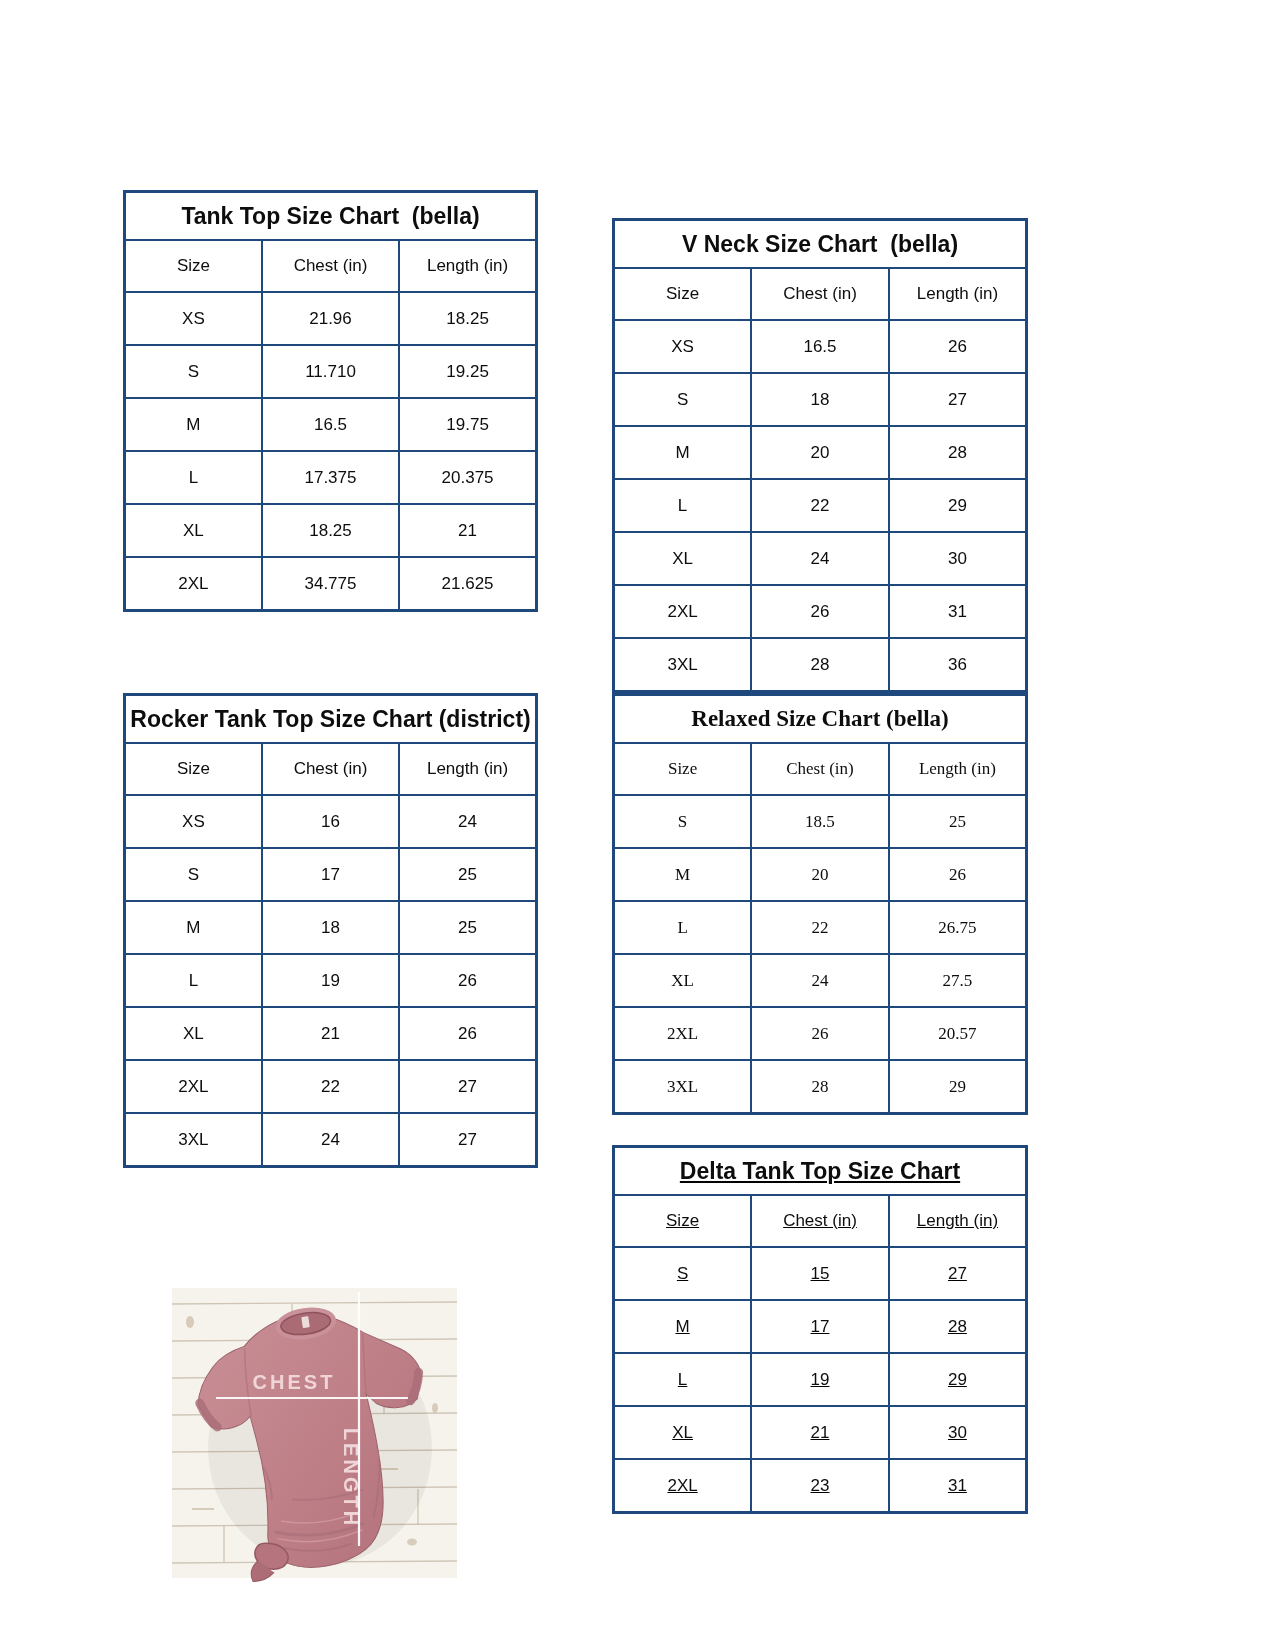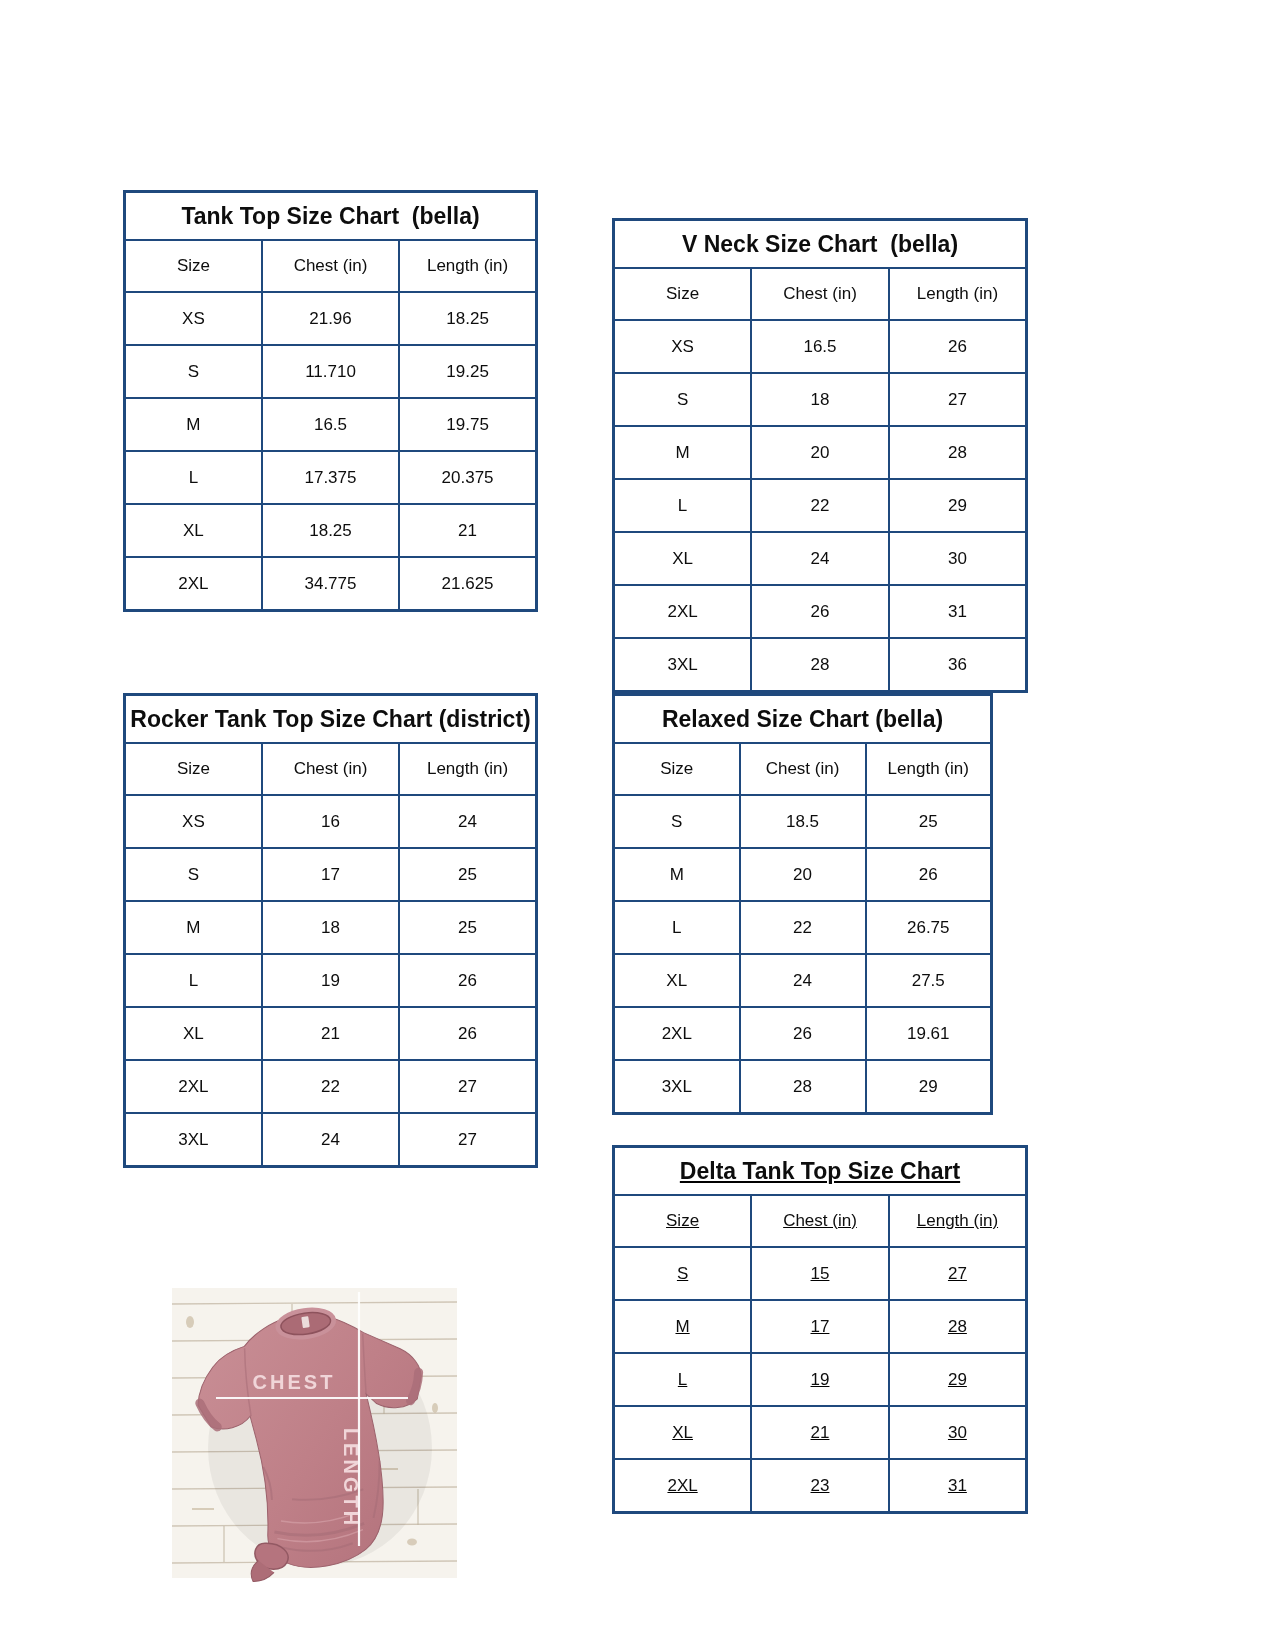--- a/index.html
+++ b/index.html
@@ -30,21 +30,21 @@
   table.size-table td.title-cell{
     font-weight:bold;
     font-size:23px;
     height:46px;
     white-space:pre-wrap;
   }
   table.size-table tr.header-row td{height:50px;}
   #table-0{left:123px;top:190px;width:415px;}
   #table-1{left:612px;top:190px;width:416px;margin-top:28px;}
   #table-2{left:123px;top:693px;width:415px;}
-  #table-3{left:612px;top:693px;width:381px;}
+  #table-3{left:612px;top:693px;width:416px;font-family:Liberation Serif, serif;}
   #table-4{left:612px;top:1145px;width:416px;text-decoration:underline;}
   .photo-wrap{
     position:absolute;left:172px;top:1253px;width:285px;height:360px;
   }
   .photo-wrap svg{display:block;width:100%;height:100%;}
 </style>
 </head>
 <body>
 
 <div class="sheet">
@@ -214,21 +214,21 @@
           <td>26.75</td>
         </tr>
         <tr>
           <td>XL</td>
           <td>24</td>
           <td>27.5</td>
         </tr>
         <tr>
           <td>2XL</td>
           <td>26</td>
-          <td>19.61</td>
+          <td>20.57</td>
         </tr>
         <tr>
           <td>3XL</td>
           <td>28</td>
           <td>29</td>
         </tr>
       </tbody>
   </table>
 
   <table class="size-table" id="table-4">

